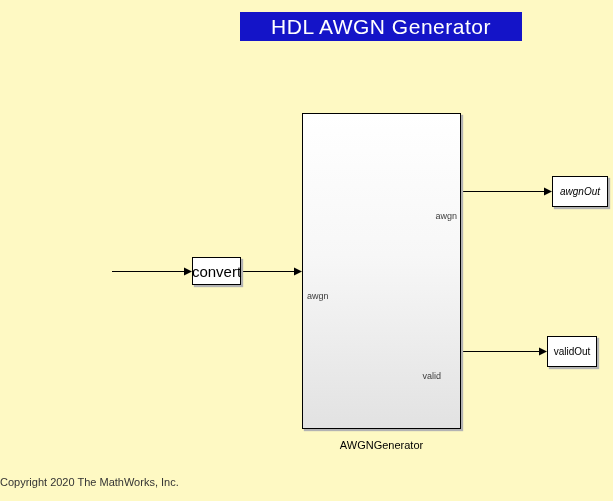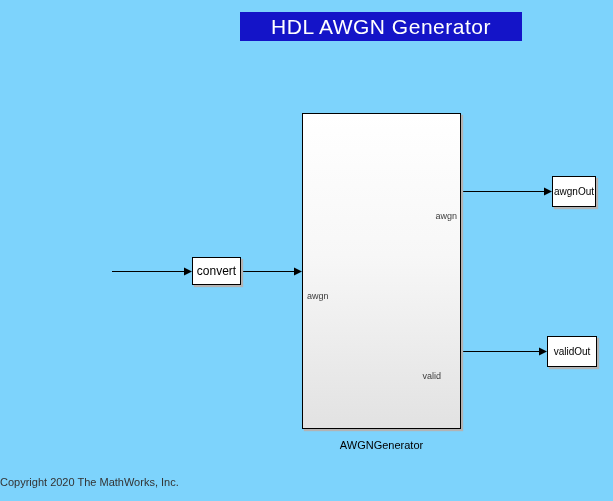--- a/index.html
+++ b/index.html
@@ -5,21 +5,21 @@
   html, body {
     margin: 0;
     padding: 0;
     background: #ffffff;
     font-family: "Liberation Sans", sans-serif;
   }
   #canvas {
     position: relative;
     width: 613px;
     height: 501px;
-    background: #7dd3fc;
+    background: #fef9c3;
     overflow: hidden;
   }
   #wires {
     position: absolute;
     left: 0; top: 0;
     width: 613px; height: 501px;
     pointer-events: none;
   }
   .title-banner {
     position: absolute;
@@ -37,22 +37,22 @@
     border: 1px solid #000000;
     box-shadow: 2px 2px 1px #b3b3b3;
     display: flex;
     align-items: center;
     justify-content: center;
     font-size: 10.5px;
     color: #000000;
     box-sizing: border-box;
   }
   .block-input    { left: 11px;  top: 258px; width: 101px; height: 26px; }
-  .block-convert  { left: 192px; top: 257px; width: 49px;  height: 28px; font-size: 12px; }
-  .block-awgnout  { left: 552px; top: 176px; width: 44px;  height: 31px; font-size: 10px; }
+  .block-convert  { left: 192px; top: 257px; width: 49px;  height: 28px; font-size: 15px; }
+  .block-awgnout  { left: 552px; top: 176px; width: 56px;  height: 31px; font-size: 10px; font-style: italic; }
   .block-validout { left: 547px; top: 336px; width: 50px;  height: 31px; font-size: 10px; }
   .block-generator {
     left: 302px; top: 113px;
     width: 159px; height: 316px;
     background: linear-gradient(to bottom, #ffffff 0%, #f7f7f7 45%, #e2e2e2 100%);
     display: block;
   }
   .port-label {
     position: absolute;
     font-size: 9px;

